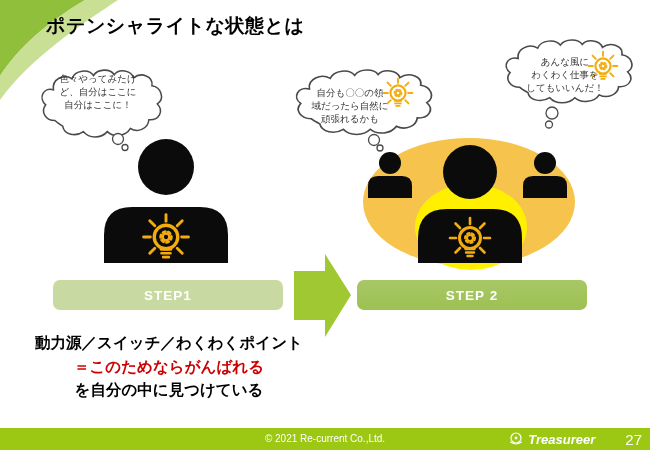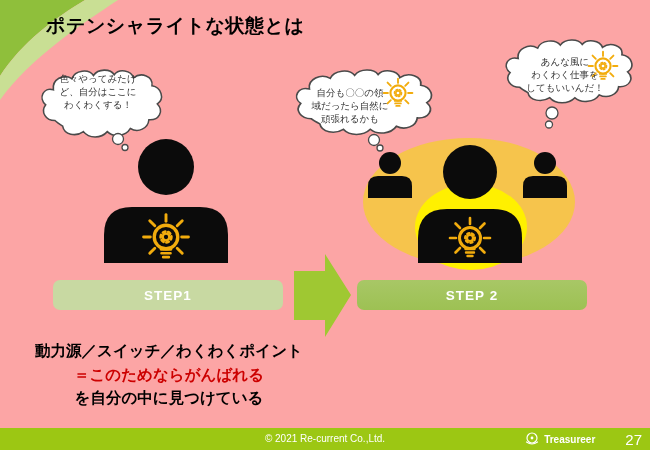--- a/index.html
+++ b/index.html
@@ -1,17 +1,17 @@
 <!DOCTYPE html>
 <html style="--green-dark: #8FBF3B; --green-light: #C9DF94; --green-footer: #9CC713; --green-arrow: #9FC832; --step1-bg: #C8D9A2; --step2-bg: #9DC153; --ellipse-yellow: #F6C44C; --glow-yellow: #FFF000; --bulb-orange: #F2AC0D; --accent-red: #CC0000;"><head>
 <meta charset="utf-8">
 <style>
   html,body{margin:0;padding:0;background:#e8e8e8;}
   #stage{
-    position:relative;width:650px;height:450px;background:#fca5a5;
+    position:relative;width:650px;height:450px;background:#ffffff;
     overflow:hidden;font-family:"Liberation Sans","DejaVu Sans",sans-serif;
   }
   #art{position:absolute;left:0;top:0;}
 
   .fill-dark{fill:var(--green-dark);}
   .fill-light{fill:var(--green-light);}
   .fill-arrow{fill:var(--green-arrow);}
   .fill-black{fill:#0b0b0b;}
   .cloud{fill:#ffffff;stroke:#4a4a4a;stroke-width:2;}
   .tail{fill:#ffffff;stroke:#4a4a4a;stroke-width:1.3;}
@@ -36,37 +36,37 @@
     color:#fff;font-weight:bold;font-size:13.5px;letter-spacing:1px;
   }
   #step1-bar{left:53px;background:var(--step1-bg);}
   #step2-bar{left:357px;background:linear-gradient(180deg,#a8c766 0%,var(--step2-bg) 100%);}
 
   .caption{
     position:absolute;text-align:center;font-weight:bold;font-size:15.5px;
     line-height:23.5px;color:#000;
   }
   .caption span{display:block;white-space:nowrap;}
-  #step1-caption{left:18px;top:331px;width:302px;margin-top:8px;}
+  #step1-caption{left:18px;top:331px;width:302px;}
   #step2-caption{left:330px;top:334px;width:292px;}
   .red-line{color:var(--accent-red);}
 
   #footer{
     position:absolute;left:0;bottom:0;width:650px;height:22px;
     background:var(--green-footer);color:#fff;
   }
   #footer .copyright{
     position:absolute;left:0;right:0;top:0;height:22px;line-height:22px;
     text-align:center;font-size:10px;
   }
   #brand{
     position:absolute;right:8px;top:0;height:22px;display:flex;
     align-items:center;gap:4px;
   }
-  #brand .brand-name{font-size:10px;font-weight:bold;}
+  #brand .brand-name{font-size:13px;font-weight:bold;font-style:italic;}
   #brand .page-num{font-size:15px;margin-left:26px;}
 </style>
 </head>
 <body>
 
 <div id="stage">
 
   <svg id="art" width="650" height="450" viewBox="0 0 650 450">
     <defs>
       <path id="cloudShape" d="M22,64 C10,64 3,53 10,44 C0,36 7,21 20,25 C18,12 33,4 44,11 C48,0 66,-2 72,7 C78,-2 94,-2 99,6 C105,-2 121,0 124,10 C134,2 150,8 148,20 C160,22 165,36 155,43 C164,52 157,64 144,63 C143,74 130,80 120,74 C114,84 98,86 90,78 C82,87 66,87 59,78 C49,85 34,82 32,71 C27,68 24,66 22,64 Z"></path>
@@ -139,21 +139,21 @@
     </g>
 
     <polygon class="fill-arrow" points="294,271 325,271 325,254 351,295 325,337 325,320 294,320"></polygon>
   </svg>
 
   <div class="title">ポテンシャライトな状態とは</div>
 
   <div class="cloud-text" id="cloud1-text">
     <span>色々やってみたけ</span>
     <span>ど、自分はここに</span>
-    <span>わくわくする！</span>
+    <span>自分はここに！</span>
   </div>
   <div class="cloud-text" id="cloud2-text">
     <span>自分も〇〇の領</span>
     <span>域だったら自然に</span>
     <span>頑張れるかも</span>
   </div>
   <div class="cloud-text" id="cloud3-text">
     <span>あんな風に</span>
     <span>わくわく仕事を</span>
     <span>してもいいんだ！</span>

